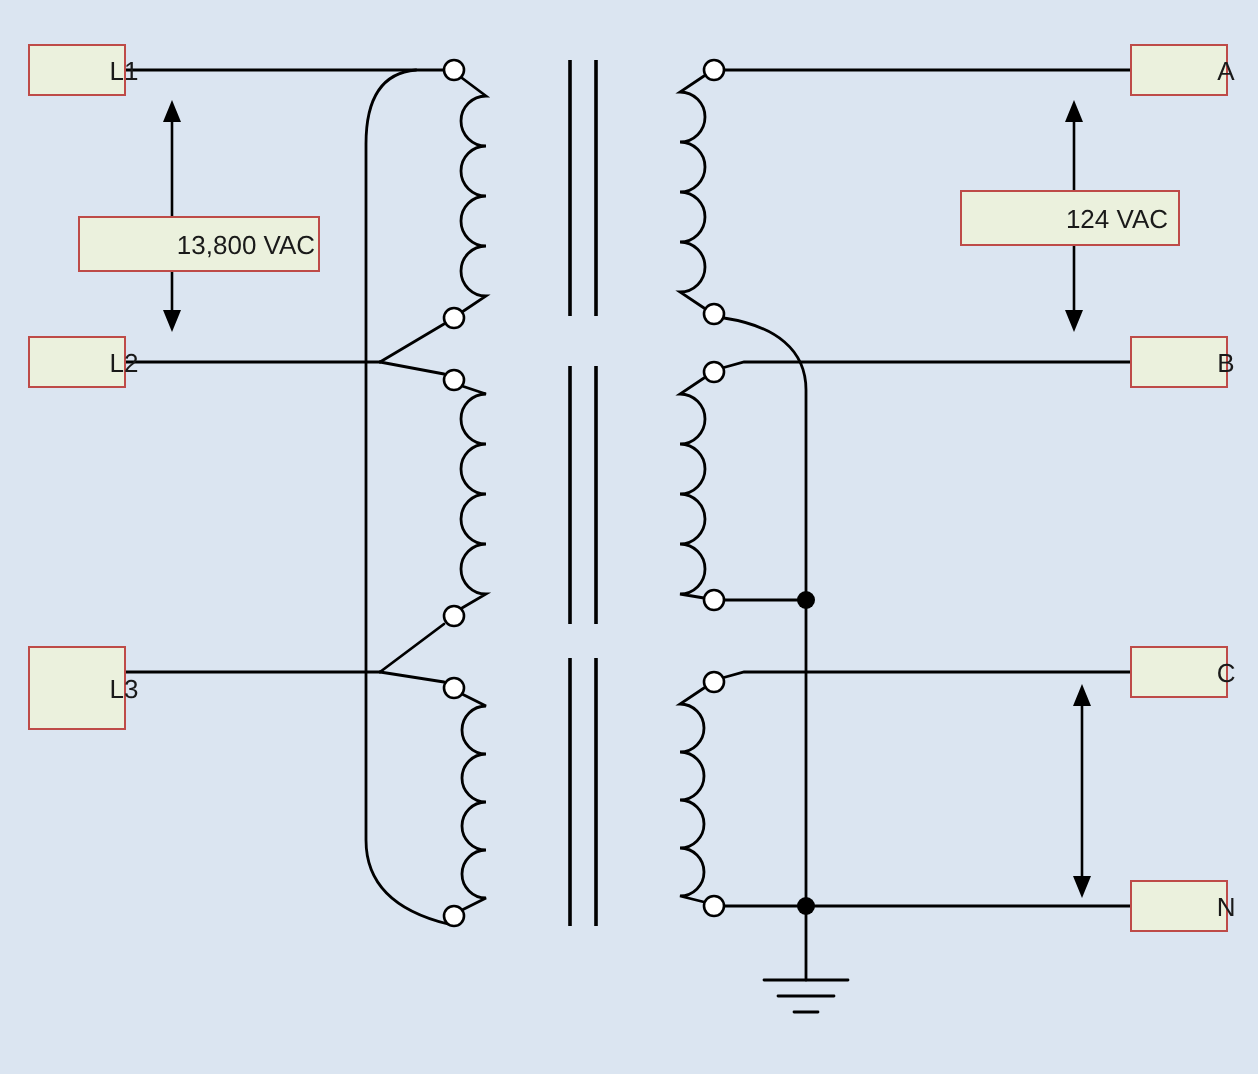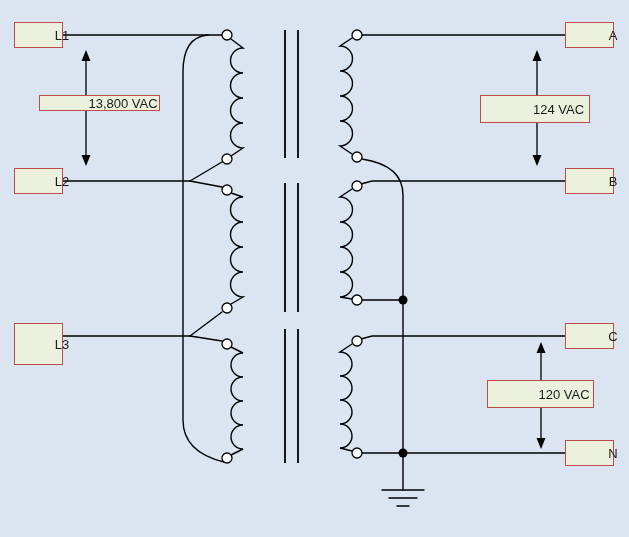--- a/index.html
+++ b/index.html
@@ -128,17 +128,16 @@
 
   <div class="label-box" style="left:14px;top:22px;width:38px;height:26px">L1</div>
   <div class="label-box" style="left:14px;top:168px;width:28px;height:26px">L2</div>
   <div class="label-box" style="left:14px;top:323px;width:38px;height:42px">L3</div>
 
   <div class="label-box" style="left:565px;top:22px;width:40px;height:26px">A</div>
   <div class="label-box" style="left:565px;top:168px;width:40px;height:26px">B</div>
   <div class="label-box" style="left:565px;top:323px;width:40px;height:26px">C</div>
   <div class="label-box" style="left:565px;top:440px;width:40px;height:26px">N</div>
 
-  <div class="label-box" style="left:39px;top:95px;width:121px;height:16px">13,800 VAC</div>
+  <div class="label-box" style="left:39px;top:108px;width:121px;height:28px">13,800 VAC</div>
   <div class="label-box" style="left:480px;top:95px;width:110px;height:28px">124 VAC</div>
-  <div class="label-box" style="left:487px;top:380px;width:107px;height:28px">120 VAC</div>
 
 </div>
 
 </body></html>

